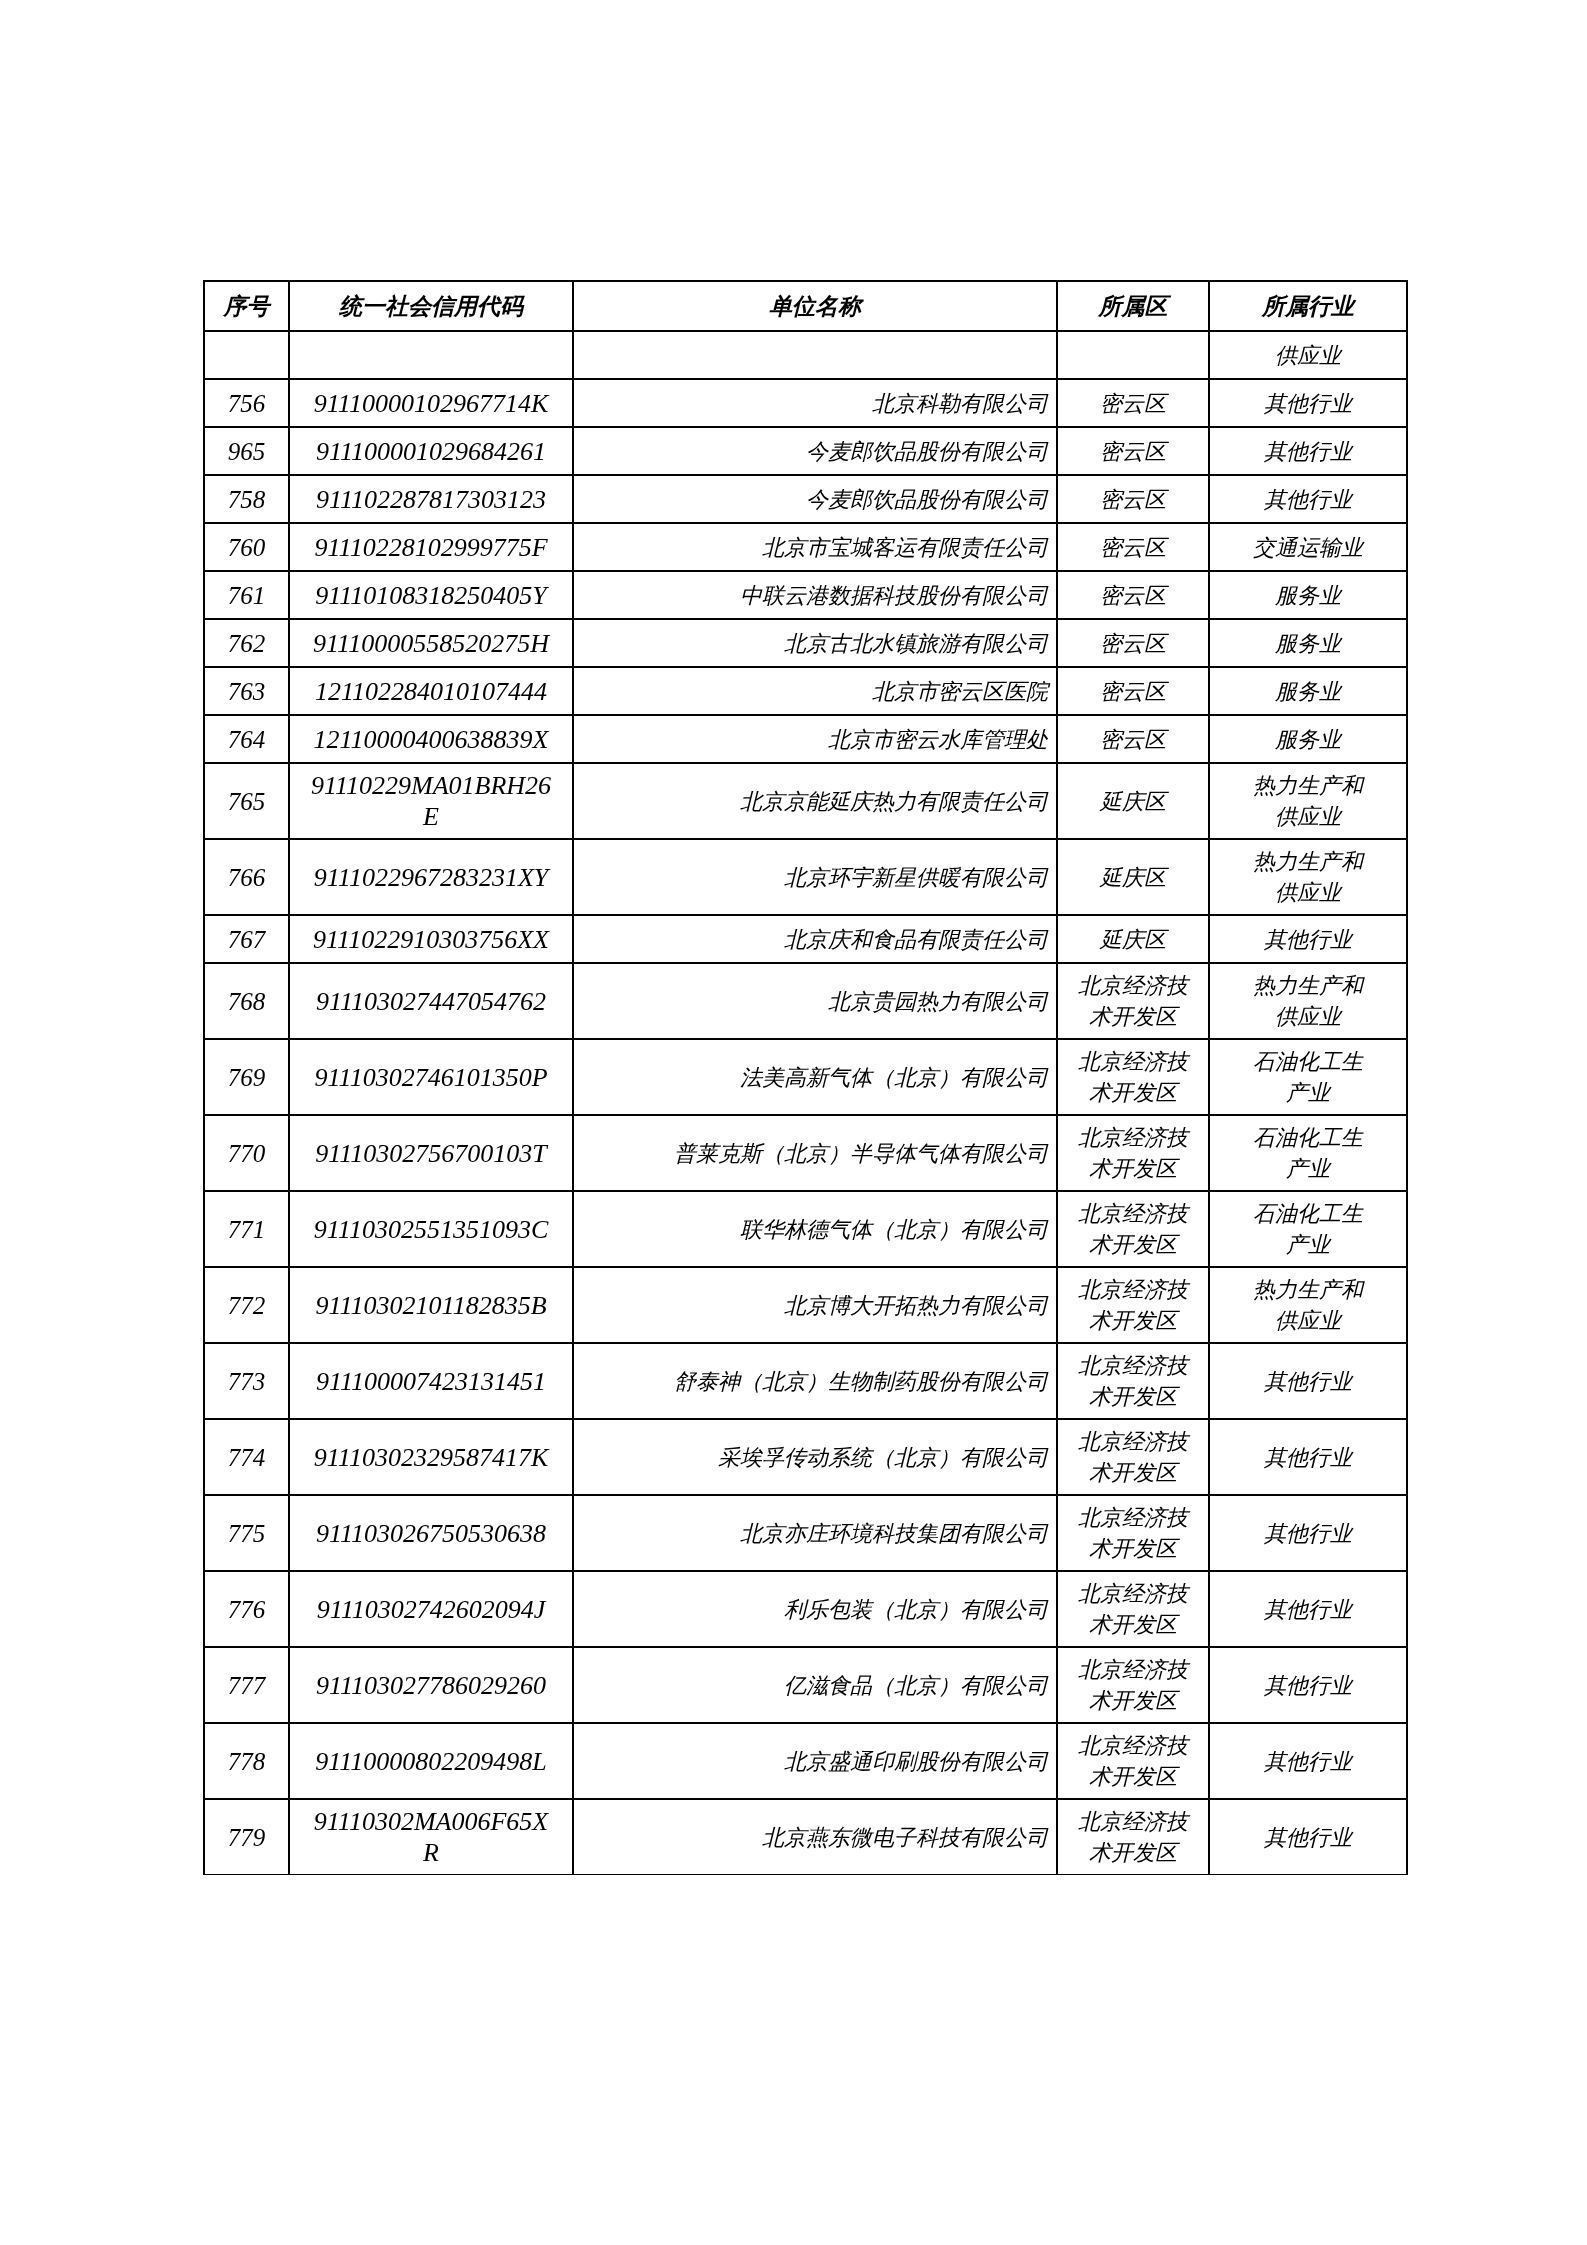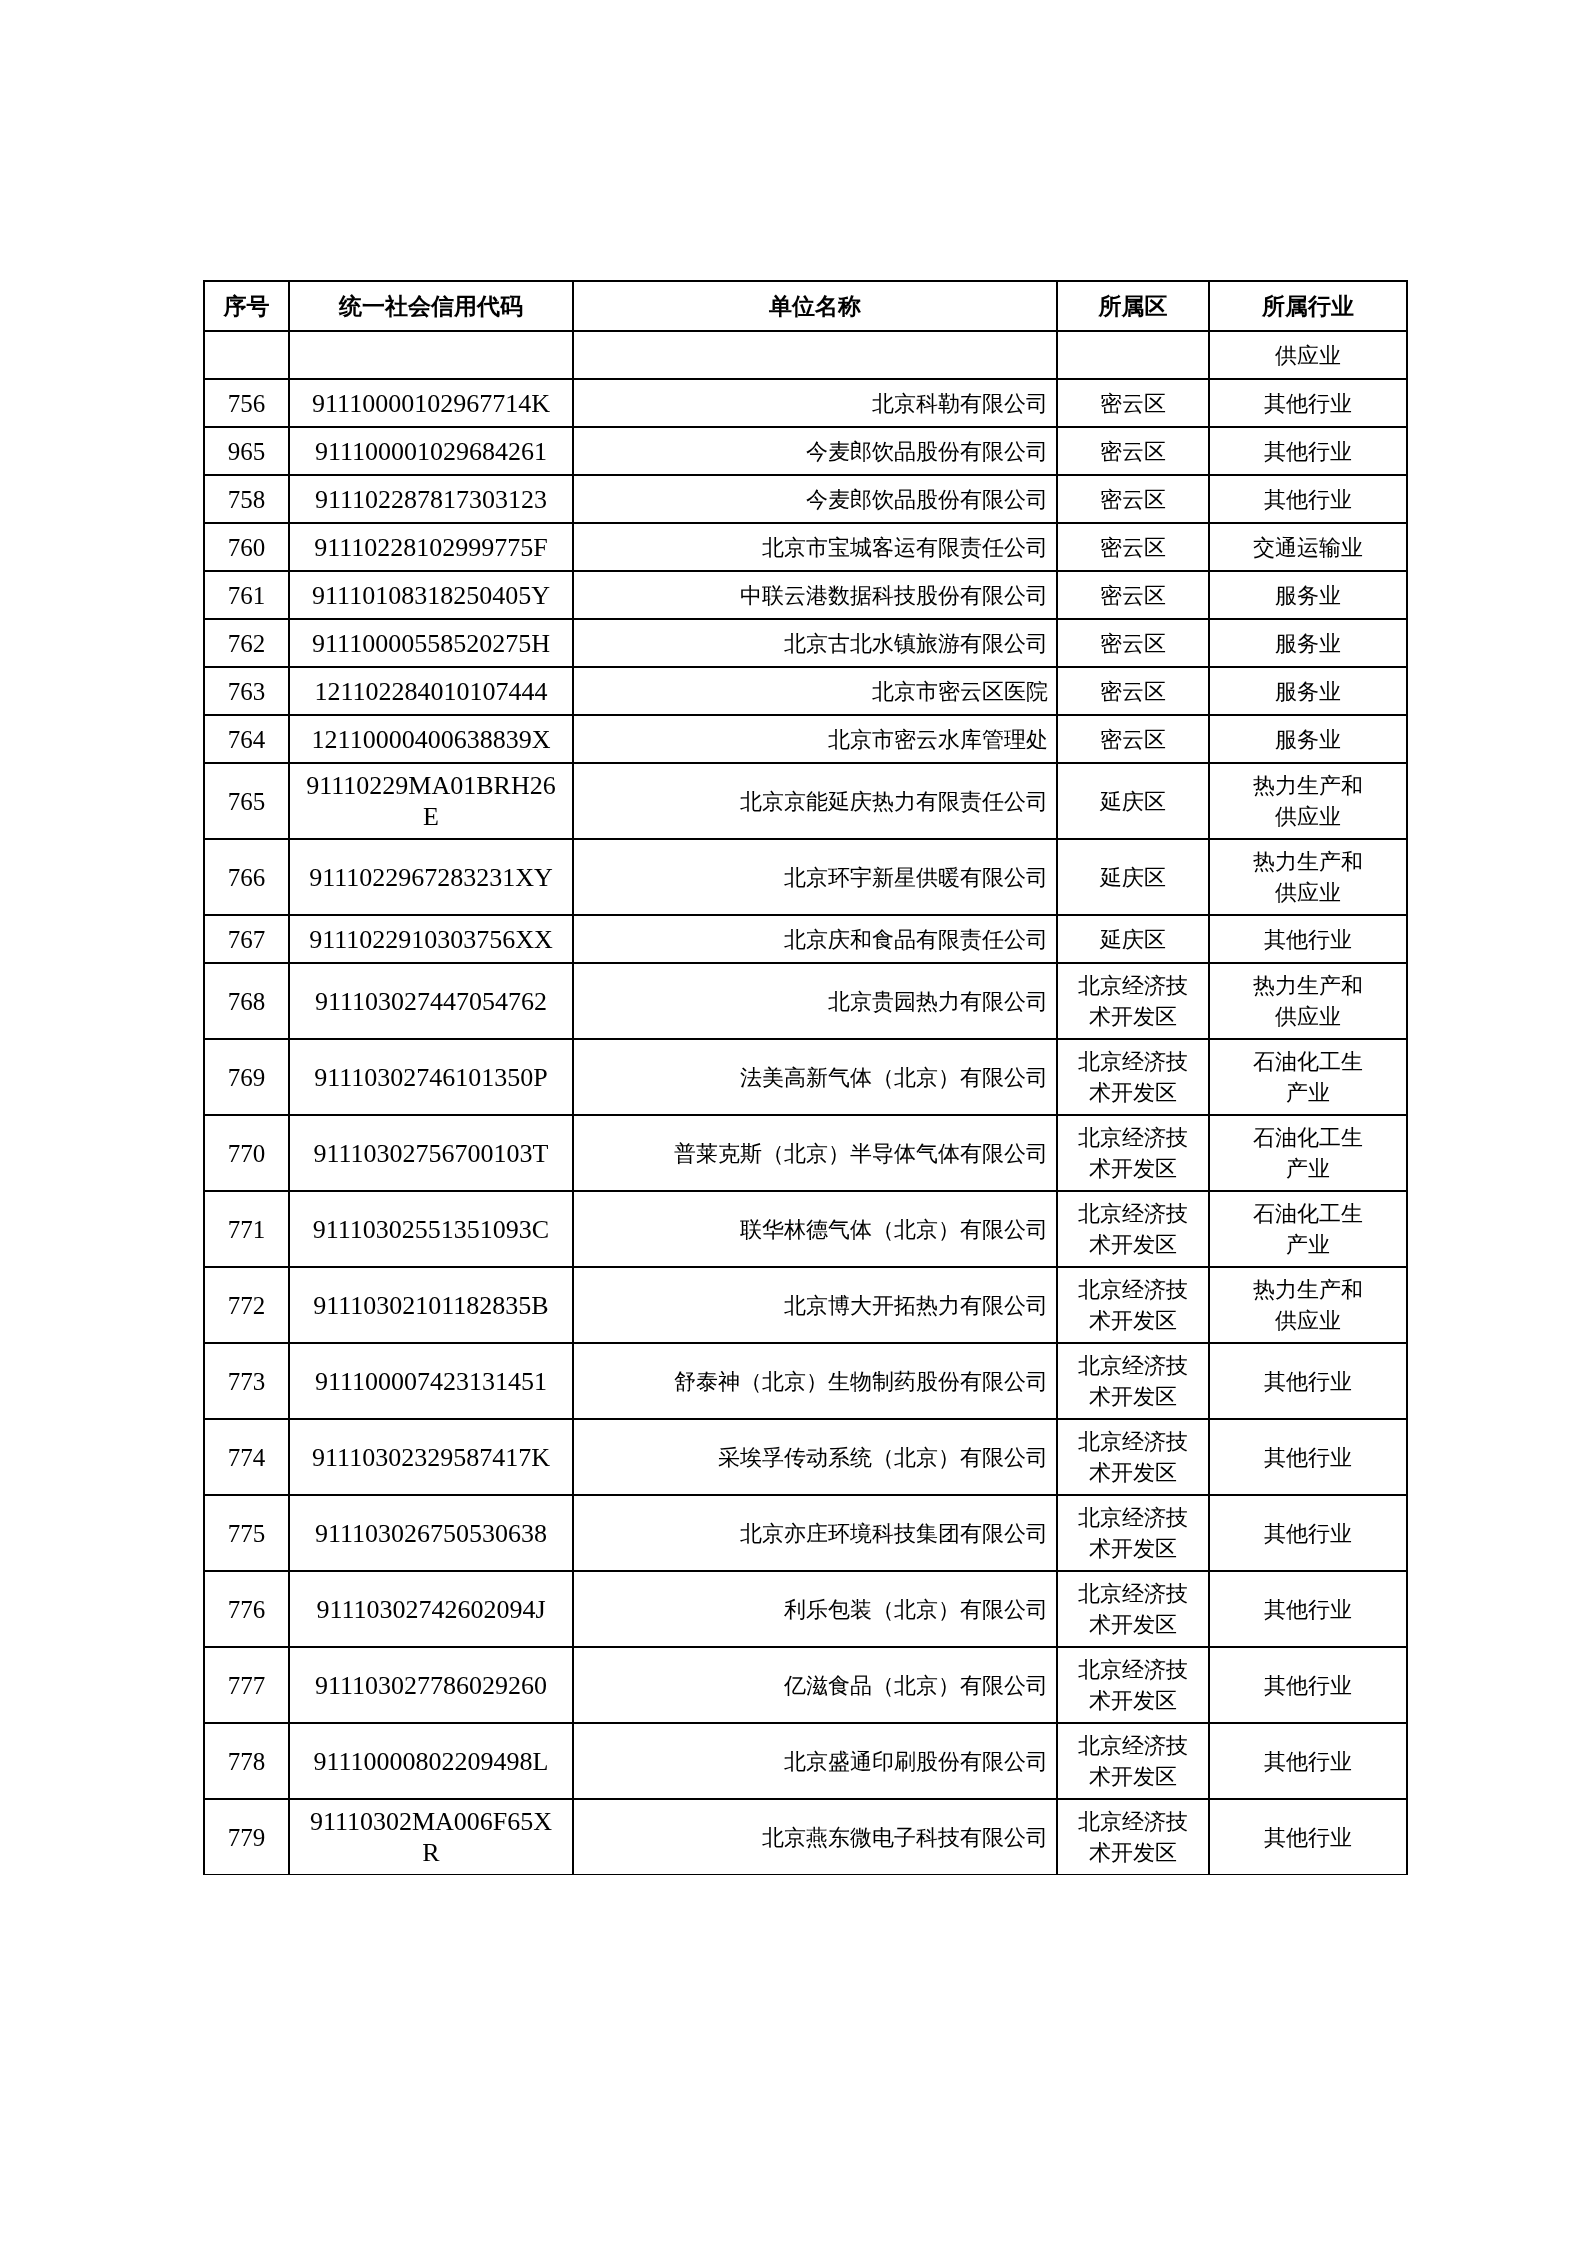--- a/index.html
+++ b/index.html
@@ -8,20 +8,21 @@
     background: #ffffff;
   }
   .page {
     position: relative;
     width: 1587px;
     height: 1875px;
     background: #ffffff;
     color: #000000;
     font-family: "Liberation Serif", "DejaVu Serif", serif;
     overflow: hidden;
+    font-style: italic;
   }
   table.doc-table {
     position: absolute;
     left: 203px;
     top: 280px;
     width: 1203px;
     border-collapse: collapse;
     table-layout: fixed;
   }
   .doc-table th,

